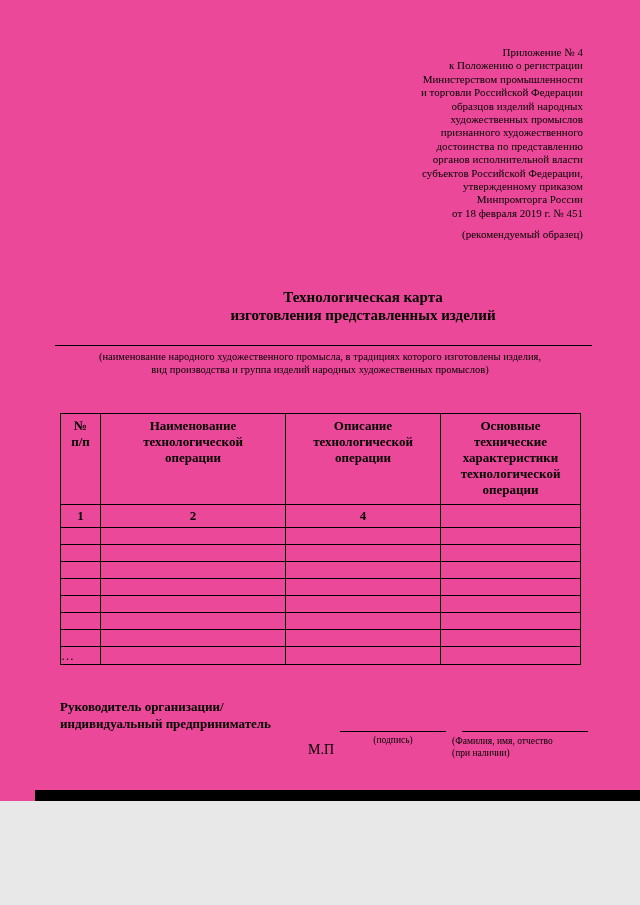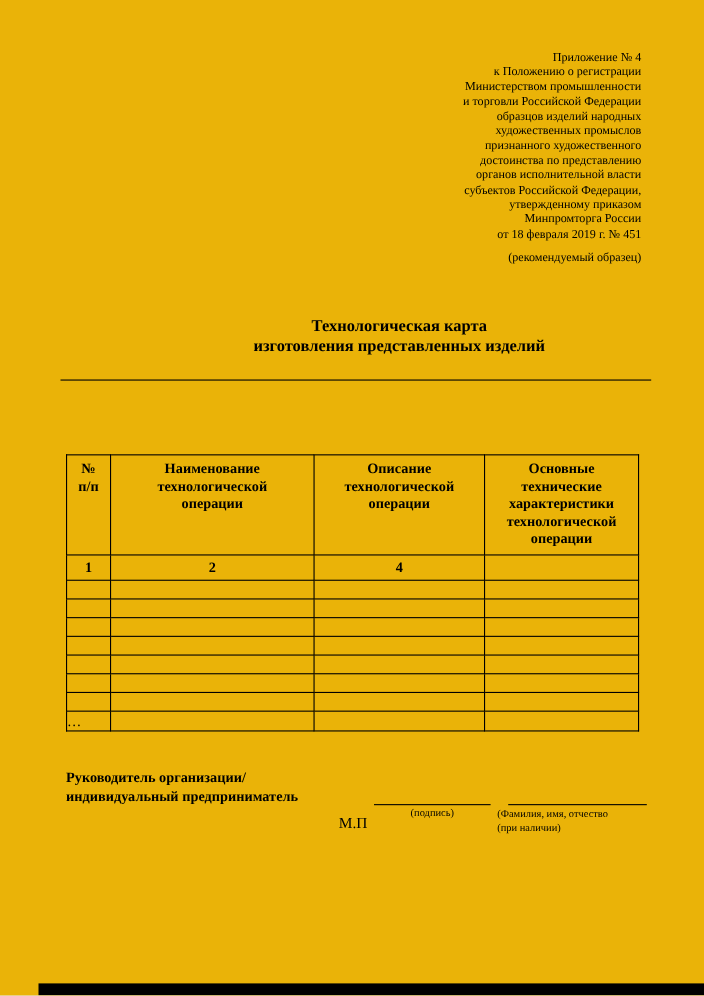--- a/index.html
+++ b/index.html
@@ -3,22 +3,22 @@
 <meta charset="utf-8">
 <style>
   html, body {
     margin: 0;
     padding: 0;
     background: #e8e8e8;
   }
   .page {
     position: relative;
     width: 640px;
-    height: 905px;
-    background: #eab308;
+    height: 801px;
+    background: #ec4899;
     margin: 0 auto;
     overflow: hidden;
     font-family: "Liberation Serif", "DejaVu Serif", serif;
     color: #000;
   }
   .appendix {
     position: absolute;
     top: 46px;
     right: 57px;
     width: 260px;
@@ -191,20 +191,22 @@
 Минпромторга России
 от 18 февраля 2019 г. № 451</div>
 
   <div class="appendix-note">(рекомендуемый образец)</div>
 
   <div class="doc-title">Технологическая карта
 изготовления представленных изделий</div>
 
   <div class="fill-line"></div>
 
+  <div class="subtitle">(наименование народного художественного промысла, в традициях которого изготовлены изделия,
+вид производства и группа изделий народных художественных промыслов)</div>
 
   <table class="ops">
     <colgroup>
       <col class="col-num">
       <col class="col-name">
       <col class="col-desc">
       <col class="col-char">
     </colgroup>
     <tbody>
       <tr class="header-row">

